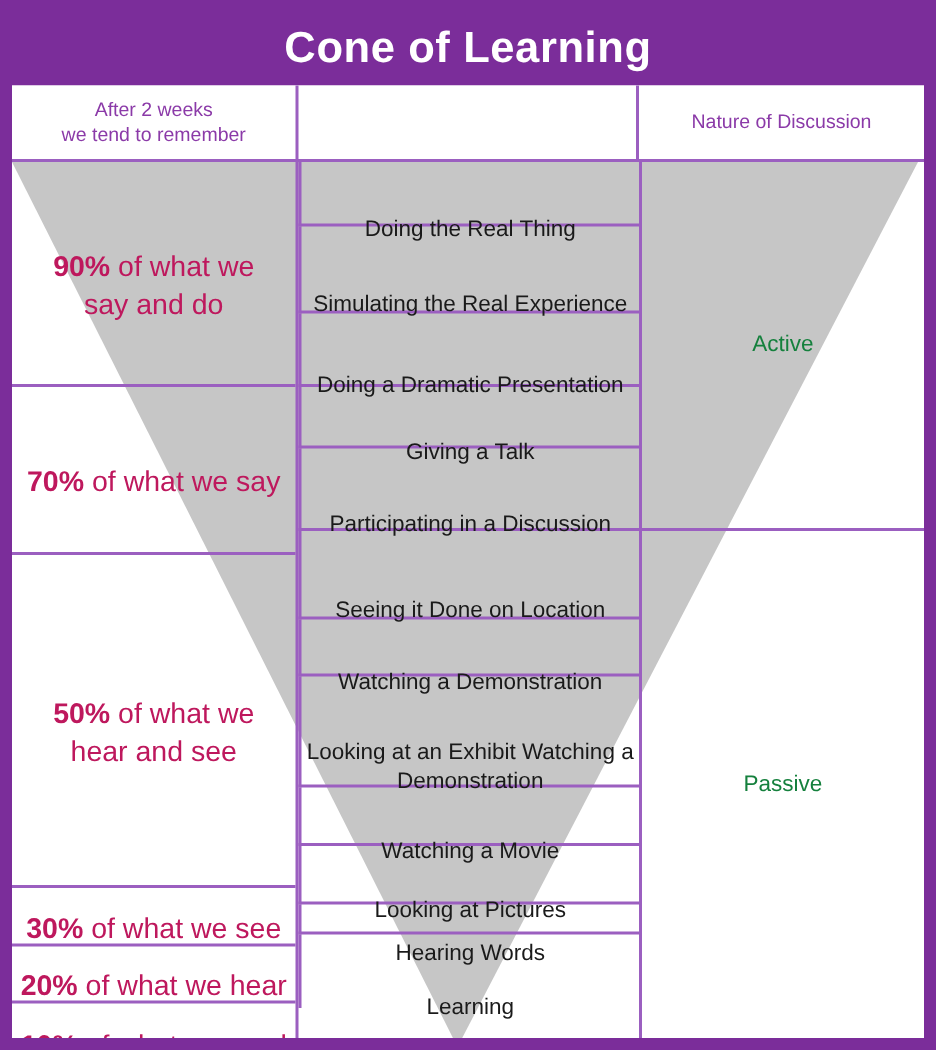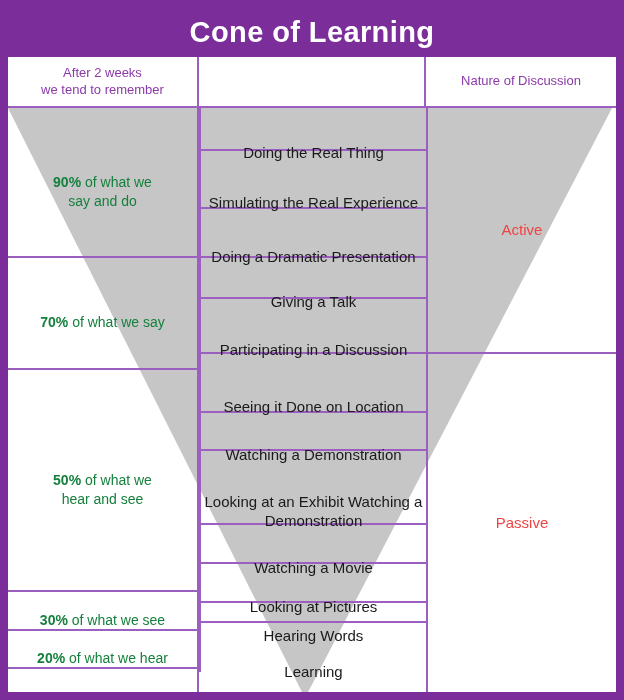--- a/index.html
+++ b/index.html
@@ -54,28 +54,28 @@
 
   
   .conewrap{
     position:absolute;left:0;top:100px;
     width:608px;height:584px;
     pointer-events:none;
   }
   .conewrap svg{display:block;width:608px;height:584px;}
 
   .pct{
-    font-size:14px;color:#15803d;line-height:1.3;margin-top:19px;
+    font-size:19px;color:#be185d;line-height:1.3;margin-top:19px;
   }
   .pct b{font-weight:bold;}
   .act{
     font-size:15px;color:#1a1a1a;line-height:1.3;margin-top:48px;
   }
   .nat{
-    font-size:15px;color:#ef4444;line-height:1.3;
+    font-size:15px;color:#15803d;line-height:1.3;
   }
 
   
   .leftgroups,.rightgroups{
     position:absolute;top:100px;
     height:584px;
   }
   .leftgroups{left:0;width:191px;border-right:2px solid #9B5FC0;box-sizing:border-box;}
   .rightgroups{left:420px;width:188px;}
   .lg,.rg{

